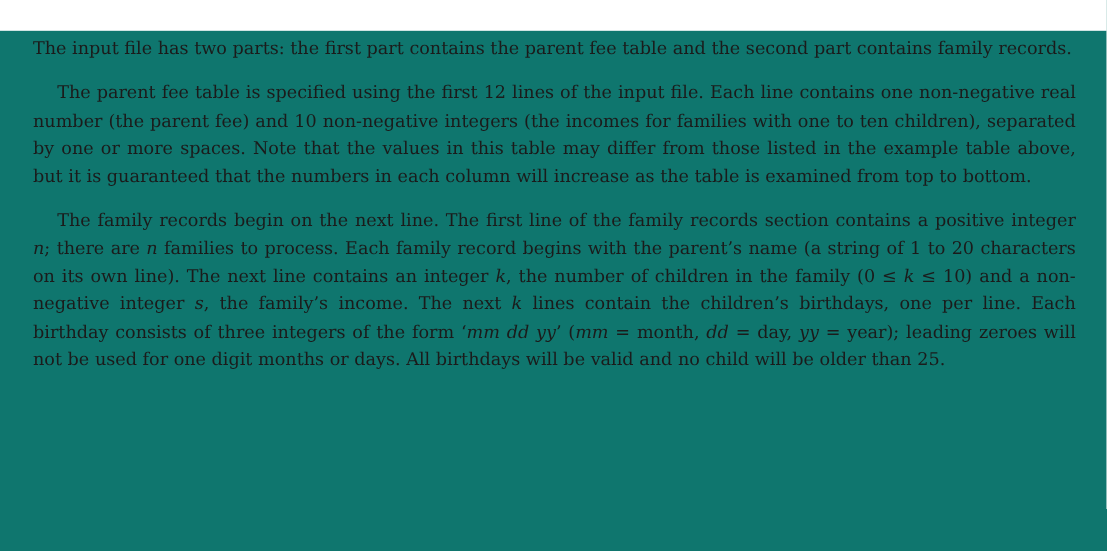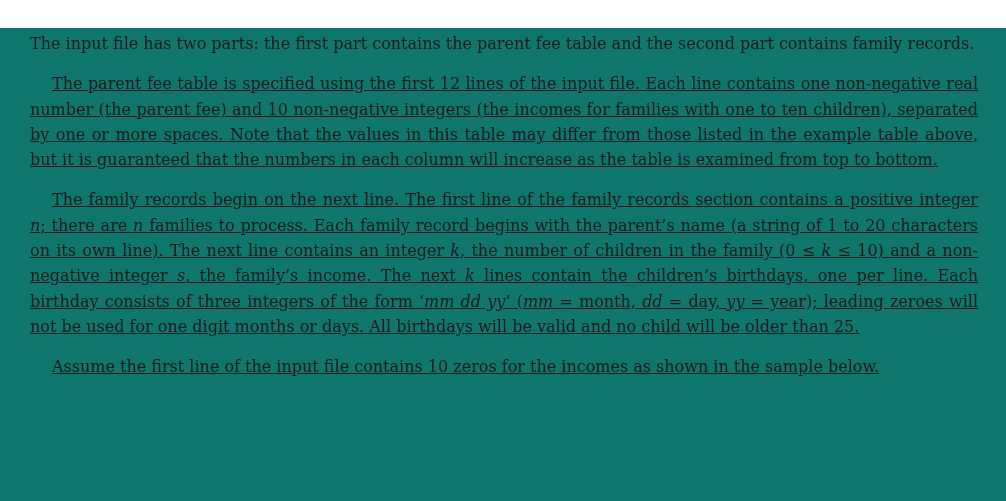--- a/index.html
+++ b/index.html
@@ -24,31 +24,29 @@
   }
   .page p {
     margin: 0;
     padding: 0;
   }
   .page p.indent {
     text-indent: 22px;
   }
   .page p.gap {
     margin-top: 15px;
-    text-decoration: underline;
   }
   .page i {
     font-style: italic;
   }
 </style>
 </head>
 <body>
 
 <div class="page">
   <p class=""><span>The input file has two parts: the first part contains the parent fee table and the second part contains family records.</span></p>
 
   <p class="indent gap"><span>The parent fee table is specified using the first 12 lines of the input file. Each line contains one non-negative real number (the parent fee) and 10 non-negative integers (the incomes for families with one to ten children), separated by one or more spaces. Note that the values in this table may differ from those listed in the example table above, but it is guaranteed that the numbers in each column will increase as the table is examined from top to bottom.</span></p>
 
   <p class="indent gap"><span>The family records begin on the next line. The first line of the family records section contains a positive integer </span><i>n</i><span>; there are </span><i>n</i><span> families to process. Each family record begins with the parent’s name (a string of 1 to 20 characters on its own line). The next line contains an integer </span><i>k</i><span>, the number of children in the family (0 ≤ </span><i>k</i><span> ≤ 10) and a non-negative integer </span><i>s</i><span>, the family’s income. The next </span><i>k</i><span> lines contain the children’s birthdays, one per line. Each birthday consists of three integers of the form ‘</span><i>mm dd yy</i><span>’ (</span><i>mm</i><span> = month, </span><i>dd</i><span> = day, </span><i>yy</i><span> = year); leading zeroes will not be used for one digit months or days. All birthdays will be valid and no child will be older than 25.</span></p>
 
 
-  <p class="indent gap"><span>Assume the first line of the input file contains 10 zeros for the incomes as shown in the sample below.</span></p>
 </div>
 
 </body></html>

